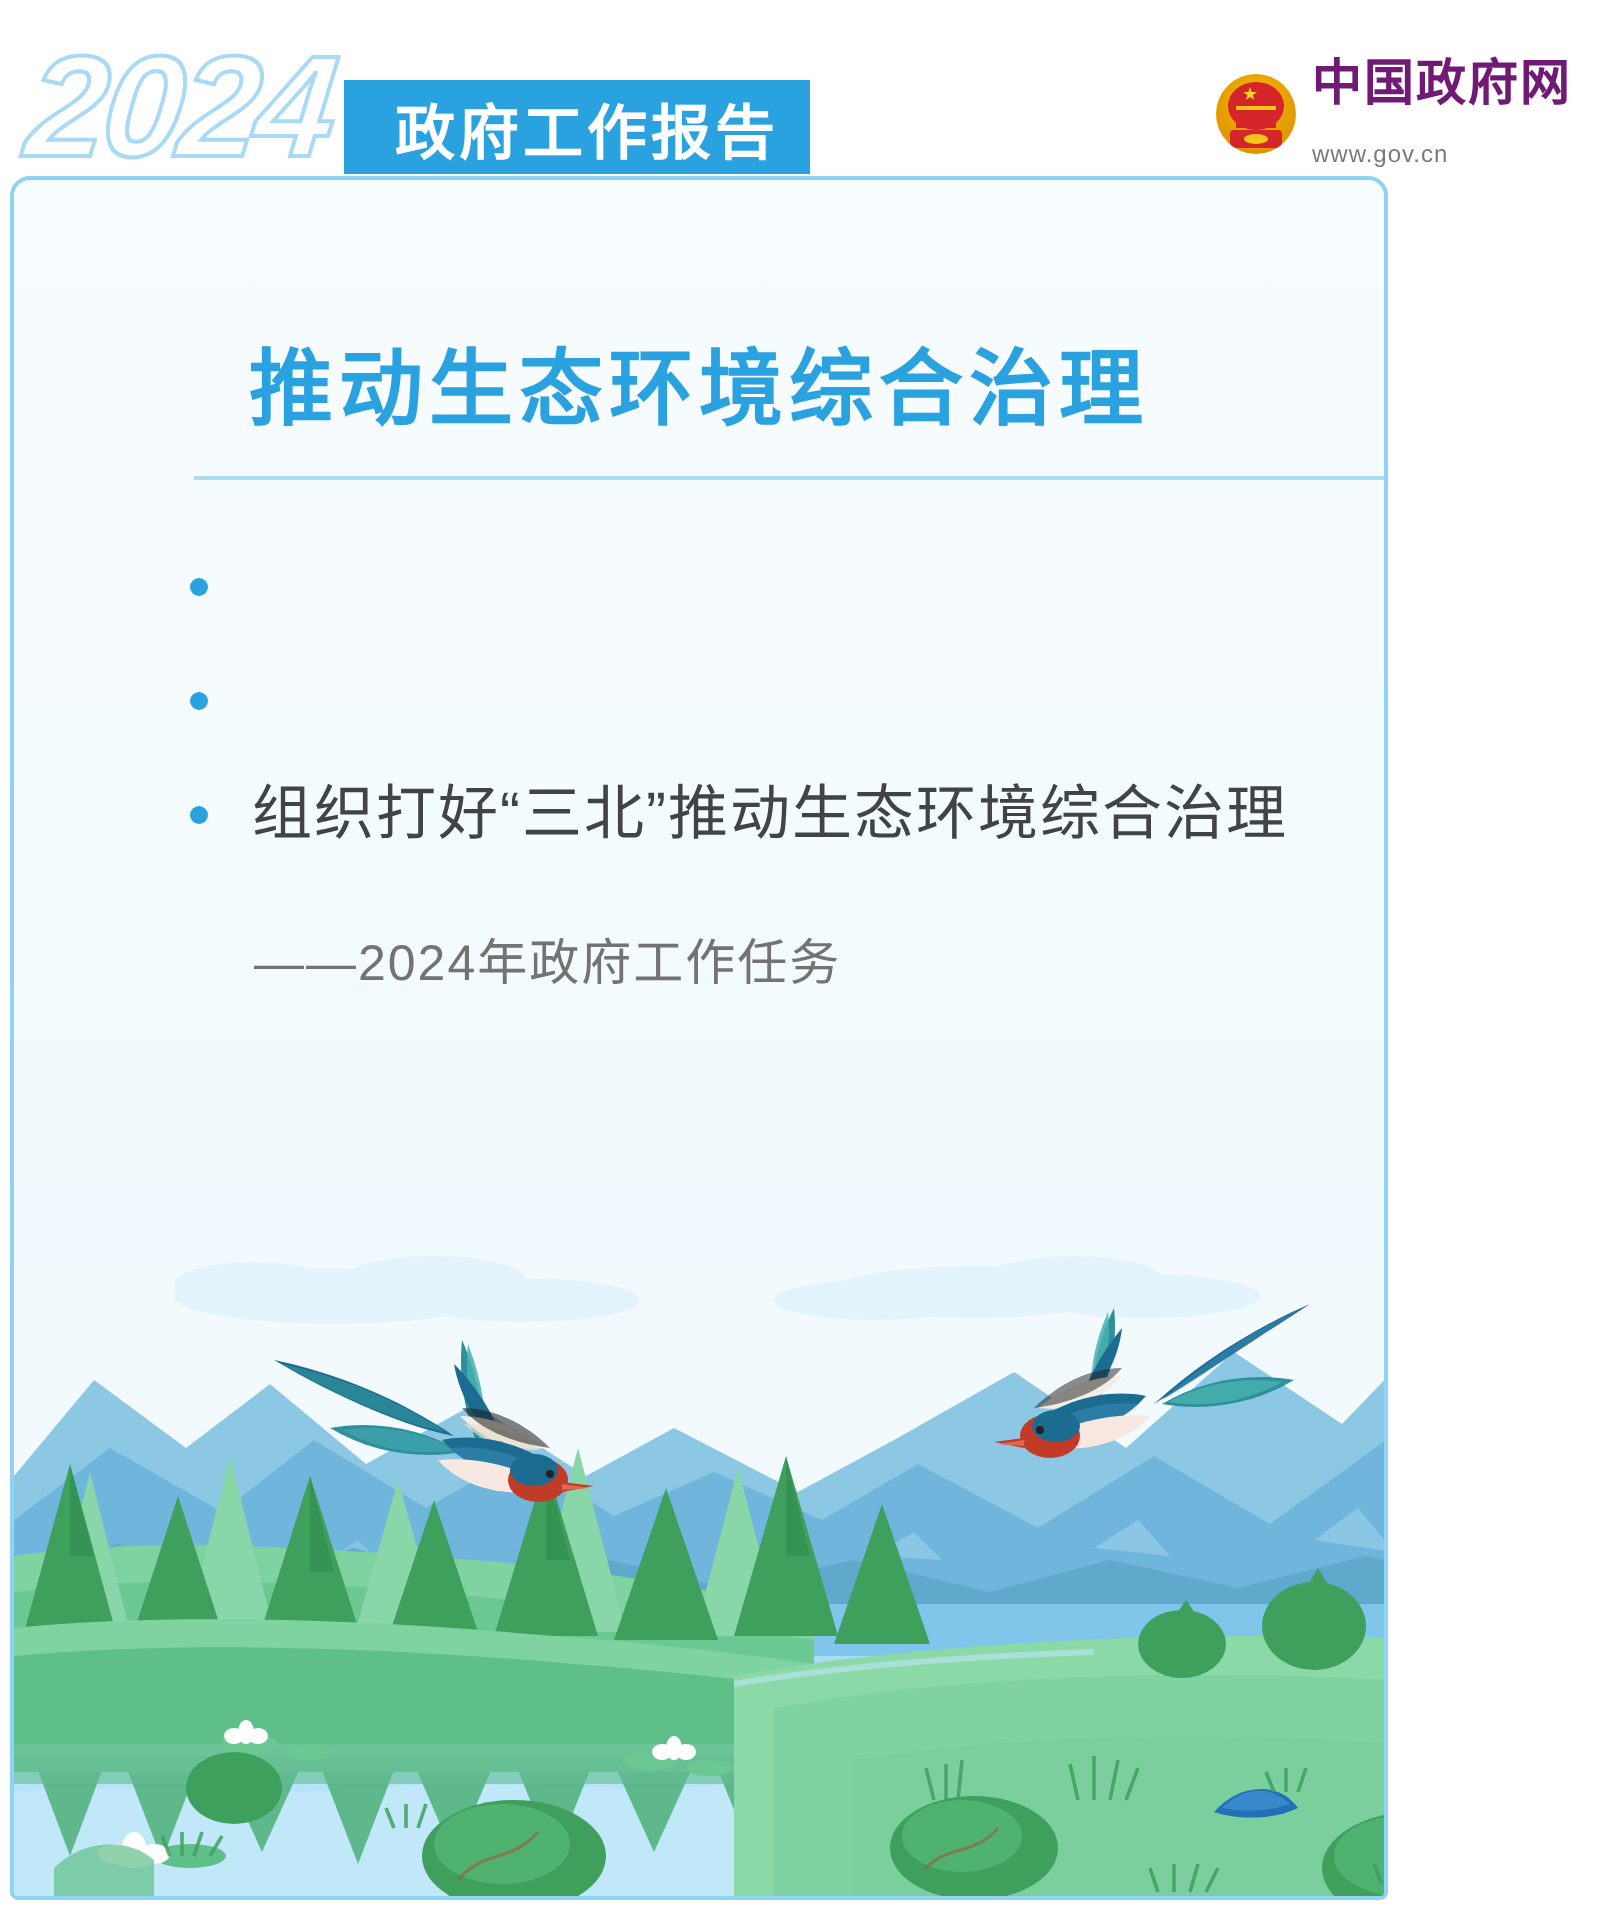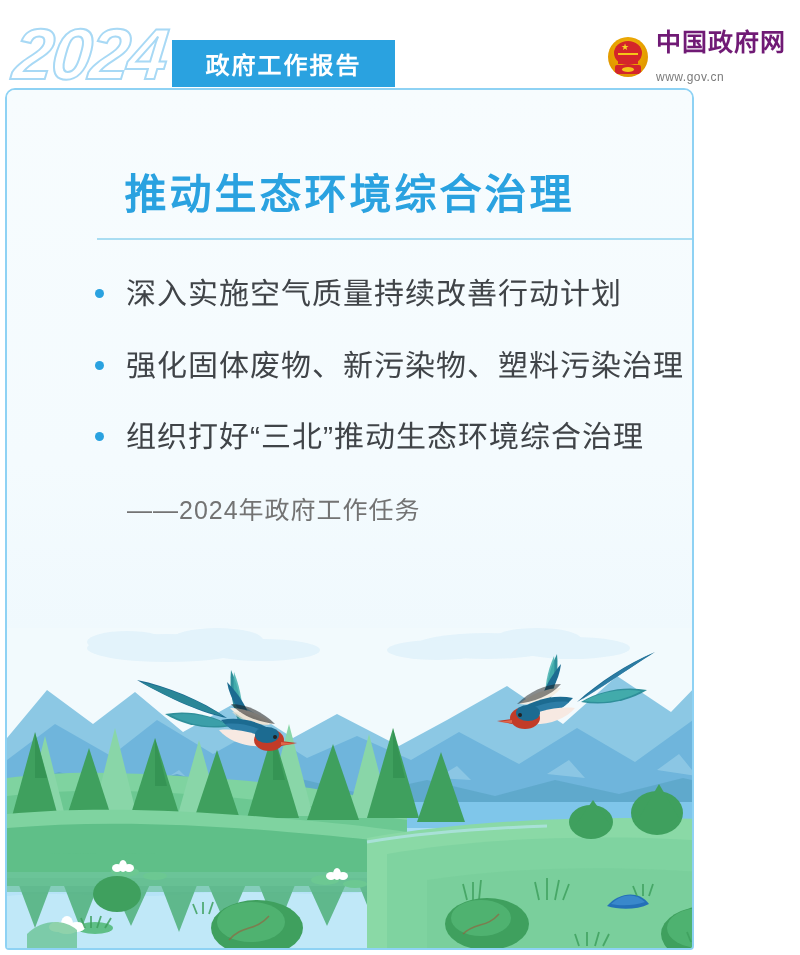--- a/index.html
+++ b/index.html
@@ -46,27 +46,28 @@
   }
 
   .report-badge {
     position: absolute;
     left: 172px;
     top: 40px;
     width: 223px;
     height: 47px;
     background: #2aa2e0;
     color: #ffffff;
-    font-size: 24px;
+    font-size: 30px;
     font-weight: bold;
     letter-spacing: 2px;
     display: flex;
     align-items: center;
     justify-content: center;
     font-family: "Liberation Sans", "DejaVu Sans", sans-serif;
+    padding-left: 10px;
   }
 
   .gov-logo {
     position: absolute;
     right: 14px;
     top: 30px;
     display: flex;
     align-items: center;
     gap: 8px;
   }
@@ -261,26 +262,24 @@
     <div class="panel-sky"></div>
 
     <div class="title">推动生态环境综合治理</div>
 
     <div class="title-rule"></div>
 
     <div class="bullets">
 
       <div class="bullet-row">
         <span class="bullet-dot"></span>
-        <span class="bullet-text">深入实施空气质量持续改善行动计划</span>
       </div>
 
       <div class="bullet-row">
         <span class="bullet-dot"></span>
-        <span class="bullet-text">强化固体废物、新污染物、塑料污染治理</span>
       </div>
 
       <div class="bullet-row">
         <span class="bullet-dot"></span>
         <span class="bullet-text">组织打好“三北”推动生态环境综合治理</span>
       </div>
 
       <div class="source-line">——2024年政府工作任务</div>
     </div>
 

